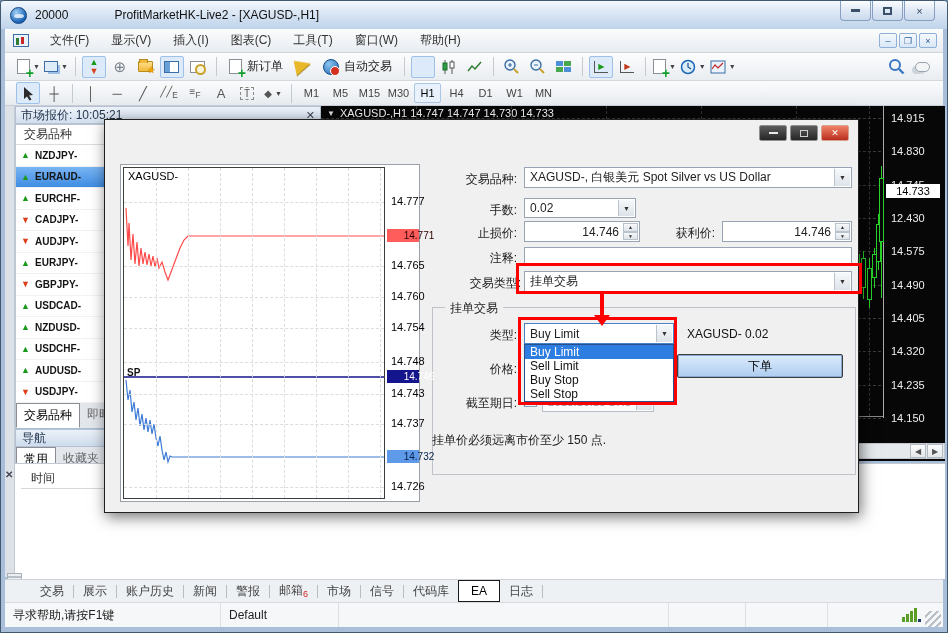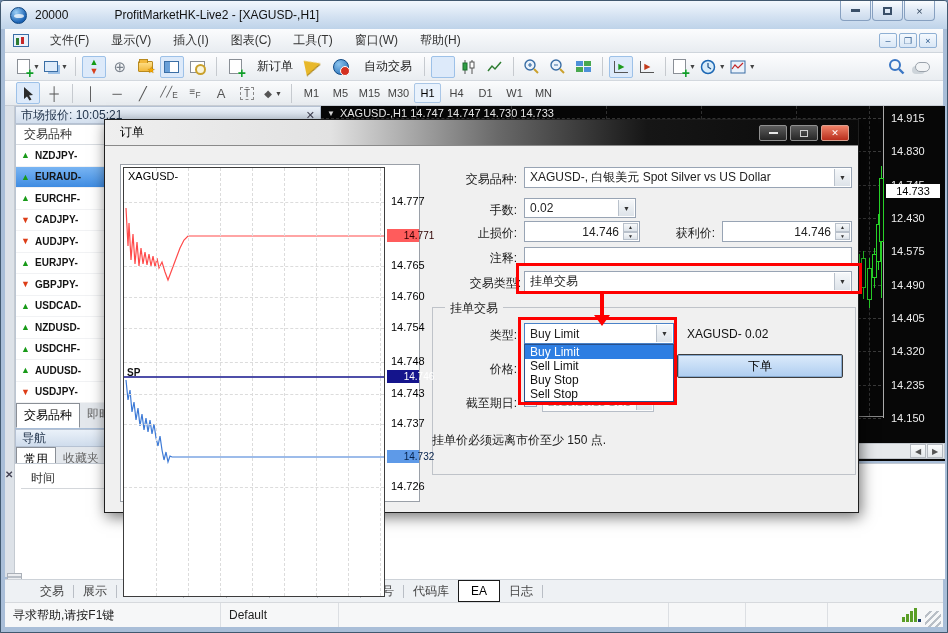--- a/index.html
+++ b/index.html
@@ -34,21 +34,21 @@
     color:#2d5a8e;font-size:9px;display:flex;align-items:center;justify-content:center;border-radius:2px;}
 
   
   .toolbar1{position:absolute;left:4px;right:4px;top:52px;height:28px;
     background:linear-gradient(#fdfdfe,#e9edf1);border-bottom:1px solid #d3d8de;display:flex;align-items:center;padding:0 8px 0 10px;}
   .toolbar2{position:absolute;left:4px;right:4px;top:80px;height:25px;
     background:linear-gradient(#fbfcfd,#e7ebef);border-bottom:1px solid #c9ced5;display:flex;align-items:center;padding-left:10px;}
   .tb{min-width:24px;height:22px;display:flex;align-items:center;justify-content:center;margin:0 1px;
     border:1px solid transparent;border-radius:2px;color:#555;font-size:13px;position:relative;}
   .tb.pressed{background:#ddeafa;border-color:#9dc1e8;}
-  .tbtext{display:flex;align-items:center;gap:15px;padding:0 7px;height:22px;color:#222;}
+  .tbtext{display:flex;align-items:center;gap:5px;padding:0 7px;height:22px;color:#222;}
   .sep{width:1px;height:19px;background:#c6cacf;margin:0 5px;}
   .caret{font-size:7px;color:#444;margin-left:3px;}
   .doc{width:13px;height:15px;background:#fff;border:1px solid #8a8f96;position:relative;}
   .doc::after{content:"+";position:absolute;right:-5px;bottom:-6px;color:#0f9d28;font-weight:bold;font-size:14px;line-height:12px;text-shadow:0 0 1px #fff;}
   .twins{width:14px;height:11px;border:1px solid #3a6ea5;background:#dfecfa;box-shadow:3px 3px 0 -1px #9cc0e6;}
   .updn{font-size:9px;line-height:9px;display:flex;flex-direction:column;}
   .updn .u{color:#149a14;} .updn .d{color:#d8401c;}
   .target{color:#7a828c;font-size:15px;}
   .folder{width:15px;height:11px;background:linear-gradient(#ffe08a,#f2b93c);border:1px solid #b98a1e;border-radius:1px;position:relative;}
   .folder::before{content:"";position:absolute;left:0;top:-3px;width:7px;height:3px;background:#f2b93c;border:1px solid #b98a1e;border-bottom:none;}
@@ -141,21 +141,21 @@
     background:linear-gradient(90deg,#efefef 0%,#e2e2e2 30%,#6a6a6a 52%,#161616 72%,#090909 100%);
     border-bottom:1px solid #8a8a8a;display:flex;align-items:center;padding-left:15px;color:#000;}
   .dlg-btns{position:absolute;right:9px;top:5px;display:flex;gap:3px;z-index:3;}
   .db{width:28px;height:16px;border:1px solid #909090;border-radius:2px;background:linear-gradient(#5c5c5c,#262626);
     color:#e8e8e8;font-size:9px;display:flex;align-items:center;justify-content:center;}
   .db.close{background:linear-gradient(#f08268,#b92e1c);border-color:#d8a090;color:#fff;}
   .db .minbar2{width:9px;height:2px;background:#e8e8e8;}
   .db .maxbox2{width:8px;height:7px;border:1px solid #cfcfcf;}
 
   .tick{position:absolute;left:15px;top:44px;width:300px;height:338px;background:#fff;border:1px solid #9aa0a8;}
-  .tick-plot{position:absolute;left:2px;top:2px;width:262px;height:430px;border:1px solid #3c3c3c;overflow:hidden;background:#fff;}
+  .tick-plot{position:absolute;left:2px;top:2px;width:262px;height:332px;border:1px solid #3c3c3c;overflow:hidden;background:#fff;}
   .tick-plot .vg{position:absolute;top:0;bottom:0;border-left:1px dashed #dcdcdc;}
   .tick-plot .hg{position:absolute;left:0;right:0;border-top:1px dashed #dcdcdc;}
   .tick-sym{position:absolute;left:4px;top:2px;font-size:11px;color:#000;z-index:2;}
   .sp-lbl{position:absolute;left:3px;top:199px;font-size:10px;font-weight:bold;color:#111;z-index:2;}
   .tlabels span{position:absolute;left:270px;font-size:11px;color:#000;}
   .ttag{position:absolute;left:266px;width:31px;height:13px;font-size:10px;display:flex;align-items:center;justify-content:center;z-index:2;padding-left:32px;}
   .ttag.ask{background:#ff5c5c;color:#2e0000;}
   .ttag.sp{background:#14148c;color:#fff;}
   .ttag.bid{background:#5e9ae8;color:#04204a;}
 
@@ -522,23 +522,20 @@
     <span class="stab active">常用</span>
     <span class="stab">收藏夹</span>
   </div>
 
   <div class="terminal"></div>
   <span class="term-close">✕</span>
   <div class="term-cell">时间</div>
   <div class="vstrip"></div>
 
   <div class="dialog">
-    <div class="dlg-title">
-      <span>订单</span>
-    </div>
     <div class="dlg-btns">
       <div class="db">
           <span class="minbar2"></span>
         </div>
       <div class="db">
           <span class="maxbox2"></span>
         </div>
       <div class="db close">✕</div>
     </div>
 

